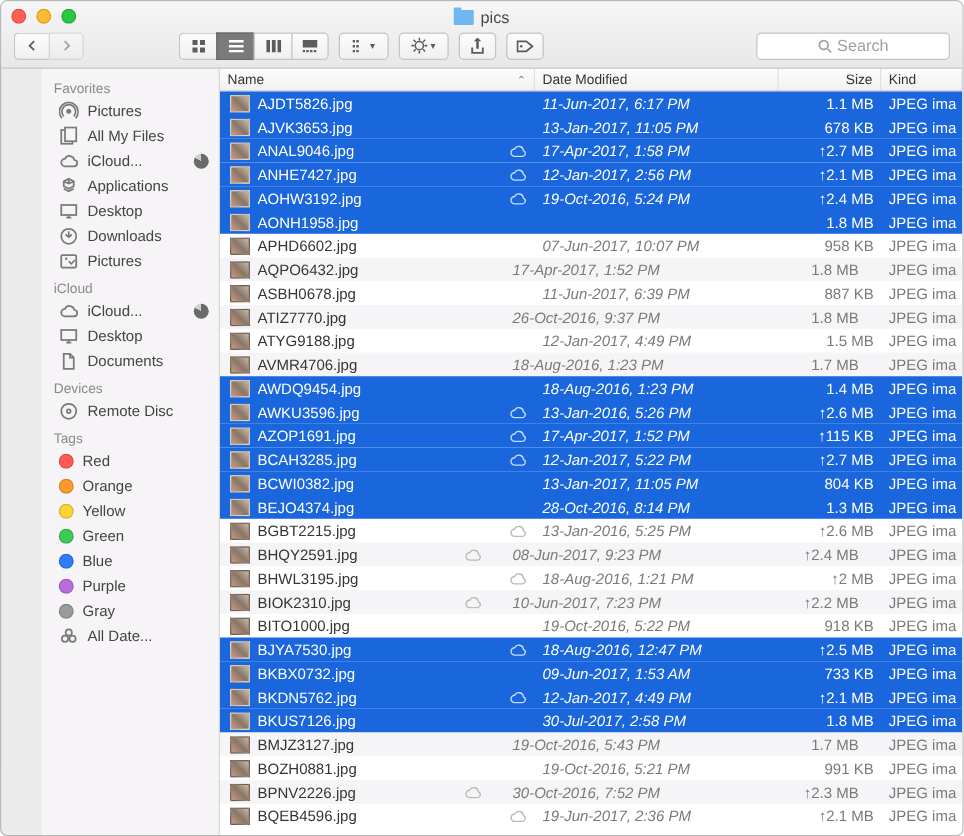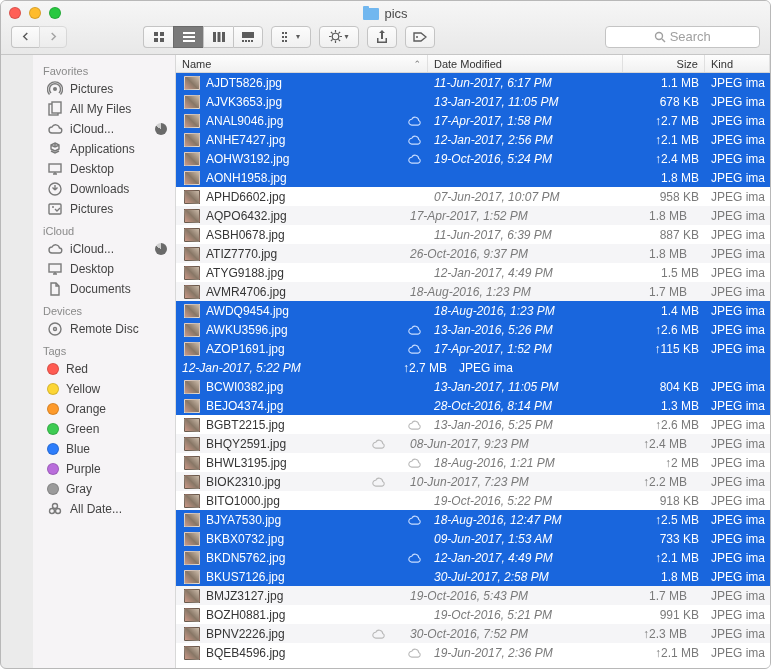--- a/index.html
+++ b/index.html
@@ -250,26 +250,26 @@
             </svg>
           </span>
           <span>Remote Disc</span>
         </div>
         <div class="shead">Tags</div>
         <div class="sitem">
           <span class="tagdot" style="background: rgb(255, 91, 82);"></span>
           <span>Red</span>
         </div>
         <div class="sitem">
+          <span class="tagdot" style="background: rgb(253, 154, 43);"></span>
+          <span>Orange</span>
+        </div>
+        <div class="sitem">
           <span class="tagdot" style="background: rgb(252, 213, 53);"></span>
           <span>Yellow</span>
-        </div>
-        <div class="sitem">
-          <span class="tagdot" style="background: rgb(253, 154, 43);"></span>
-          <span>Orange</span>
         </div>
         <div class="sitem">
           <span class="tagdot" style="background: rgb(62, 203, 83);"></span>
           <span>Green</span>
         </div>
         <div class="sitem">
           <span class="tagdot" style="background: rgb(45, 125, 251);"></span>
           <span>Blue</span>
         </div>
         <div class="sitem">
@@ -510,20 +510,30 @@
                 </svg>
               </span>
             </div>
             <div class="c-date">17-Apr-2017, 1:52 PM</div>
             <div class="c-size">
               <span class="uparrow">115 KB</span>
             </div>
             <div class="c-kind">JPEG ima</div>
           </div>
           <div class="row sel">
+            <div class="c-name">
+              <span class="thumb"></span>
+              <span class="fname">BCAH3285.jpg</span>
+              <span style="flex: 1 1 0%;"></span>
+              <span class="cloud">
+                <svg width="15" height="11" viewBox="0 0 16 12">
+                  <path d="M5 11a3.2 3.2 0 010-6.4A4 4 0 0112.6 6 2.6 2.6 0 0112 11z" fill="none" stroke="currentColor" stroke-width="1.2"></path>
+                </svg>
+              </span>
+            </div>
             <div class="c-date">12-Jan-2017, 5:22 PM</div>
             <div class="c-size">
               <span class="uparrow">2.7 MB</span>
             </div>
             <div class="c-kind">JPEG ima</div>
           </div>
           <div class="row sel">
             <div class="c-name">
               <span class="thumb"></span>
               <span class="fname">BCWI0382.jpg</span>

